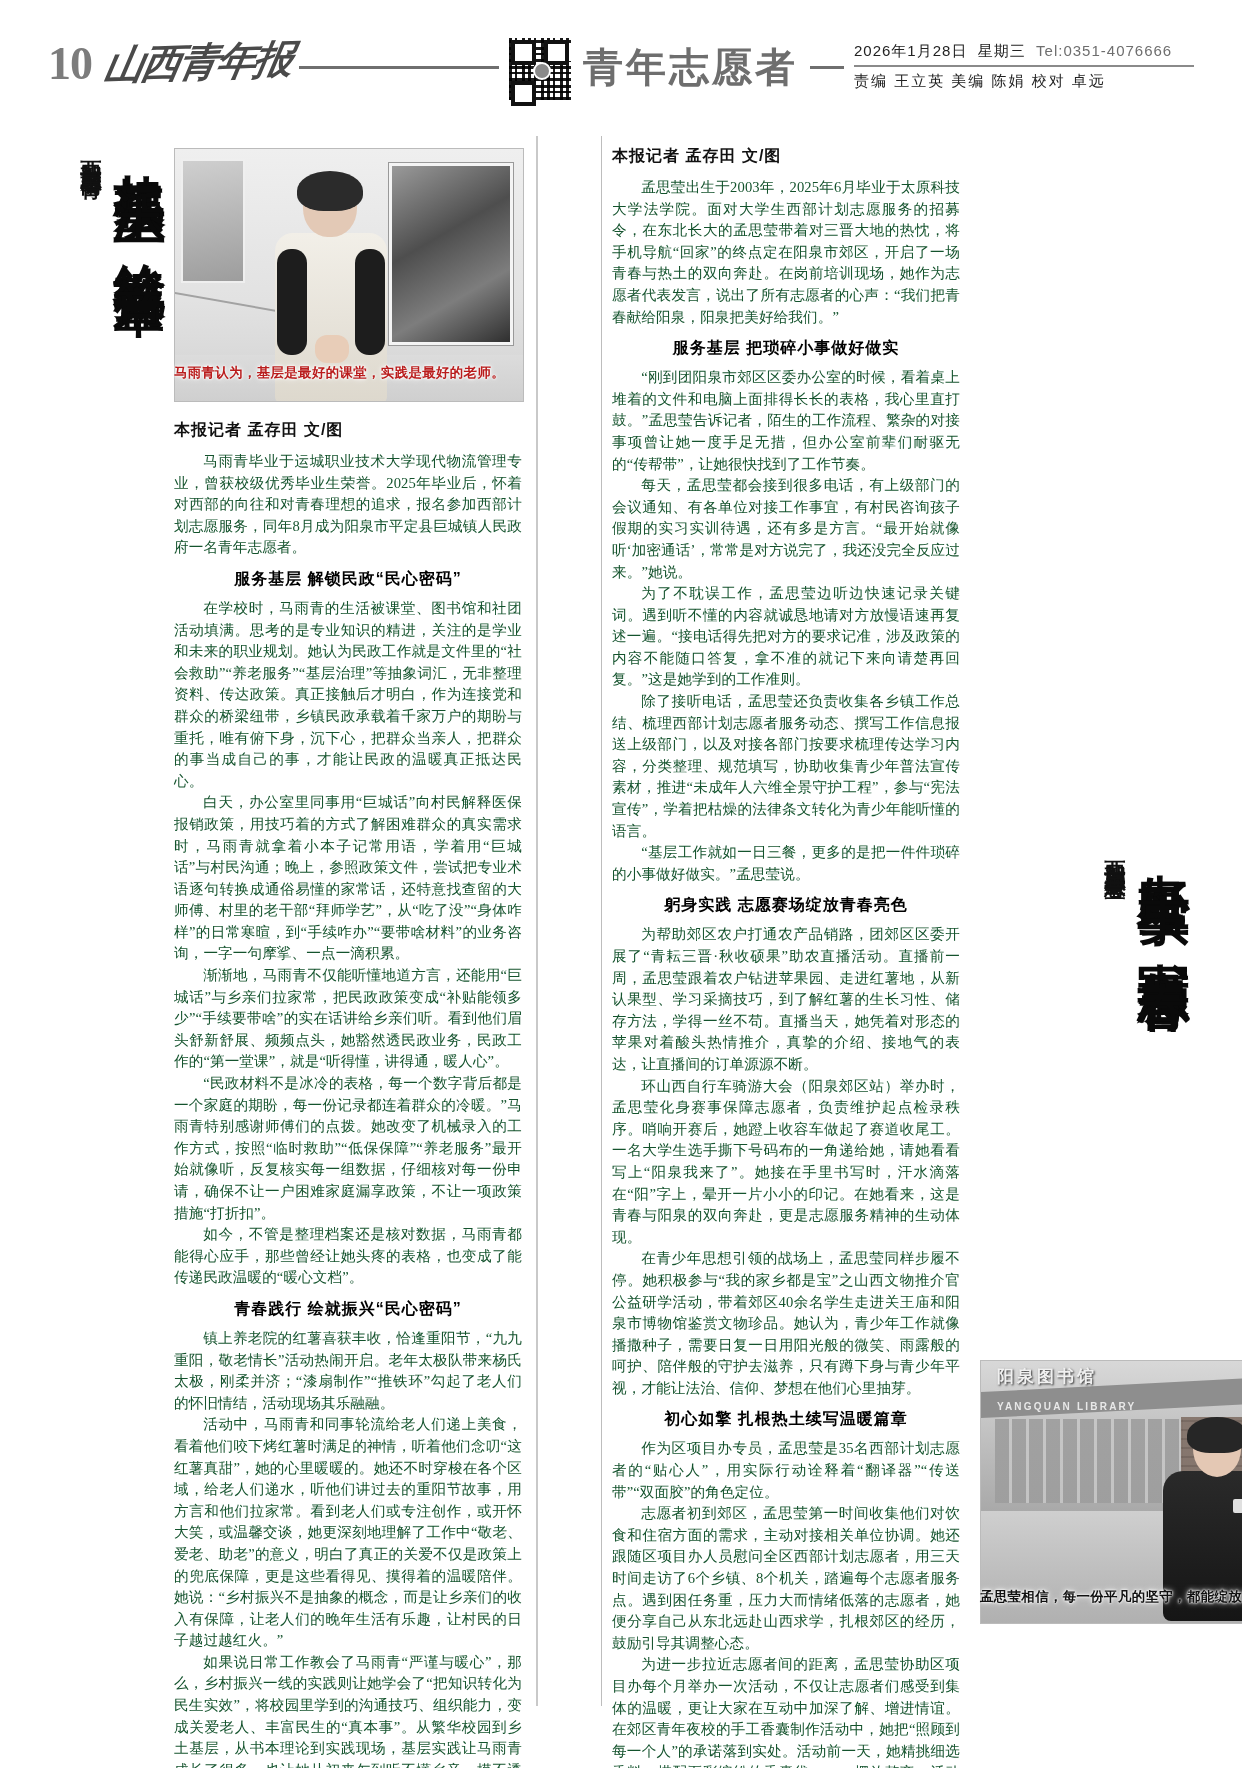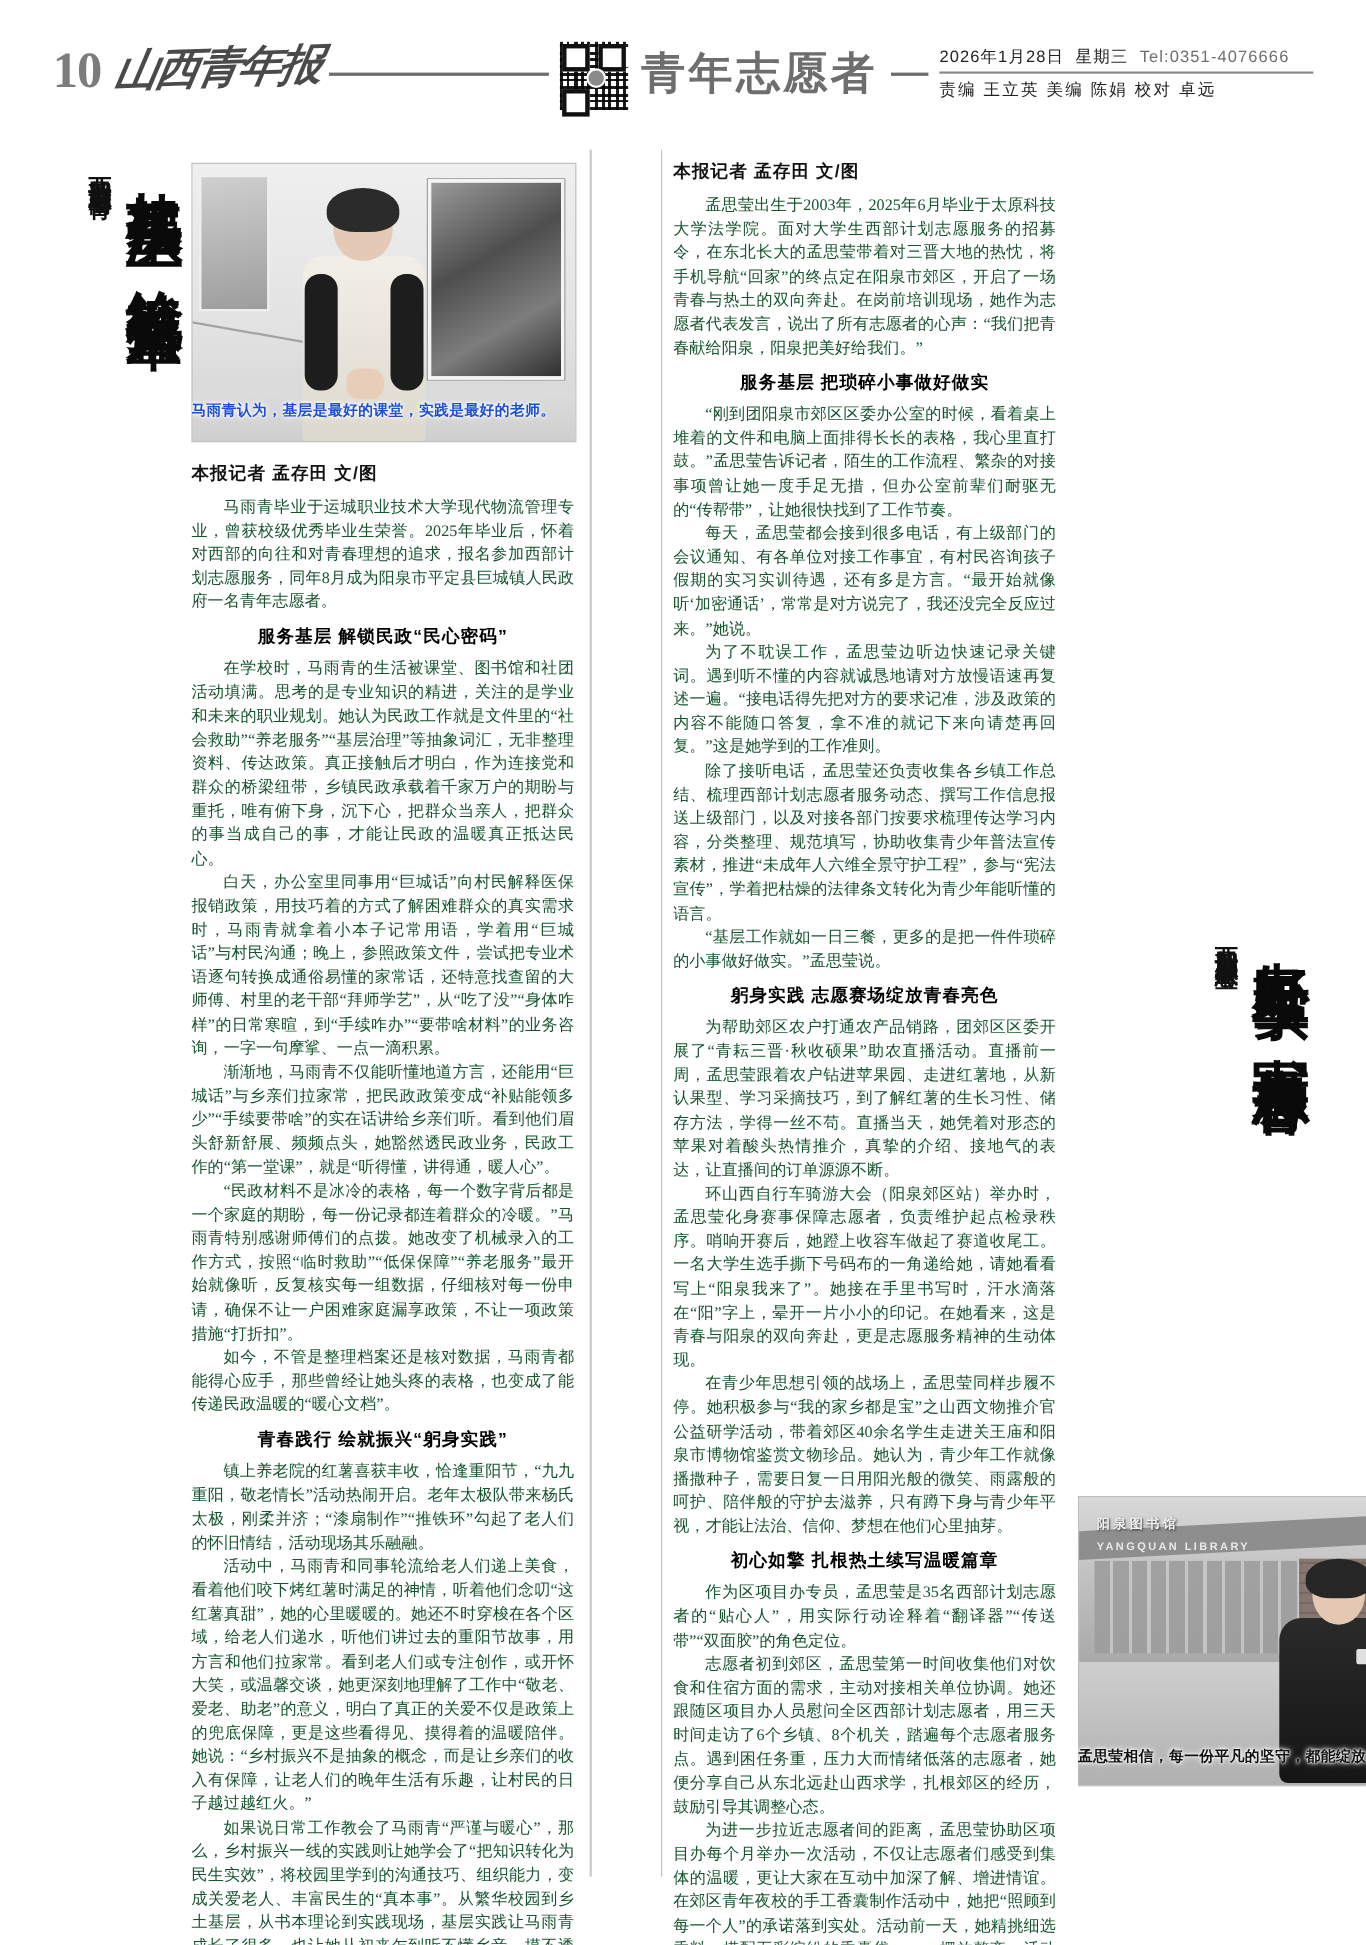--- a/index.html
+++ b/index.html
@@ -108,21 +108,21 @@
     background:linear-gradient(180deg,#f2efe8,#ddd8cd);border-radius:18px 18px 6px 6px;}
   .pl-armL{position:absolute;left:6px;top:74px;width:30px;height:106px;background:#1d1d1d;border-radius:14px;}
   .pl-armR{position:absolute;right:6px;top:74px;width:30px;height:106px;background:#1d1d1d;border-radius:14px;}
   .pl-hands{position:absolute;left:44px;top:160px;width:34px;height:28px;background:#e8cdb8;border-radius:12px;}
   .pl-rail{position:absolute;left:0;bottom:34px;width:190px;height:56px;
     border-top:2px solid #8d8d8d;border-right:2px solid #8d8d8d;transform:skewY(10deg);opacity:.75;}
   .pl-floor{position:absolute;left:0;right:0;bottom:0;height:46px;background:linear-gradient(180deg,#dcdcdc,#cfcfcf);}
   .cap-left{
     position:absolute;left:126px;top:232px;width:330px;
     font-family:"Liberation Sans","DejaVu Sans",sans-serif;font-weight:700;
-    font-size:13.4px;color:#1d4ed8;letter-spacing:0.4px;
+    font-size:13.4px;color:#b91c1c;letter-spacing:0.4px;
     text-shadow:0 0 3px #fff,0 0 6px #fff,0 0 2px #fff;
     white-space:nowrap;
   }
   .body-left{position:absolute;left:126px;top:288px;width:348px;}
 
   
   .mid-rule{position:absolute;left:536px;top:136px;width:2px;height:1570px;background:#c9c9c9;}
   .mid-rule2{position:absolute;left:601px;top:136px;width:1px;height:1570px;background:#bdbdbd;}
 
   
@@ -137,22 +137,22 @@
     position:absolute;left:0;top:0;width:348px;height:262px;overflow:hidden;
     background:linear-gradient(180deg,#e4e4e4,#b5b5b5);border:1px solid #bbb;
   }
   .pr-bld{position:absolute;left:0;top:0;right:0;height:150px;
     background:linear-gradient(180deg,#d8d8d8,#a9a9a9);}
   .pr-roof{position:absolute;left:-10px;top:22px;right:-10px;height:26px;background:#8e8e8e;transform:skewY(-3deg);}
   .pr-glass{position:absolute;left:14px;top:58px;width:188px;height:84px;
     background:repeating-linear-gradient(90deg,#9d9d9d 0 14px,#c6c6c6 14px 17px);opacity:.9;}
   .pr-brick{position:absolute;left:200px;top:56px;right:8px;height:120px;
     background:repeating-linear-gradient(0deg,#7c6a60 0 7px,#6b5a51 7px 9px);opacity:.85;}
-  .pr-sign{position:absolute;left:16px;top:16px;font-family:"DejaVu Serif",serif;font-weight:700;
-    font-size:12px;color:#f0f0f0;letter-spacing:3px;text-shadow:1px 1px 2px #333;}
+  .pr-sign{position:absolute;left:16px;top:4px;font-family:"DejaVu Serif",serif;font-weight:700;
+    font-size:17px;color:#f0f0f0;letter-spacing:3px;text-shadow:1px 1px 2px #333;}
   .pr-sign2{position:absolute;left:16px;top:40px;font-family:"Liberation Sans",sans-serif;font-weight:700;
     font-size:10px;color:#e8e8e8;letter-spacing:2.2px;}
   .pr-ground{position:absolute;left:0;right:0;bottom:0;height:112px;background:linear-gradient(180deg,#cfcfcf,#b0b0b0);}
   .pr-person{position:absolute;right:62px;bottom:6px;width:104px;height:196px;}
   .pr-head{position:absolute;left:30px;top:0;width:48px;height:56px;border-radius:50%;background:#e4c8b4;}
   .pr-hair{position:absolute;left:24px;top:-4px;width:60px;height:36px;border-radius:50% 50% 38% 38%;background:#262626;}
   .pr-coat{position:absolute;left:0;top:50px;width:104px;height:150px;border-radius:20px 20px 8px 8px;background:linear-gradient(180deg,#2a2a2a,#151515);}
   .pr-logo{position:absolute;right:16px;top:78px;width:18px;height:14px;background:#e0e0e0;border-radius:2px;}
   .cap-right{
     position:absolute;left:0;top:228px;width:348px;
@@ -217,21 +217,21 @@
       <div class="byline">本报记者 孟存田 文/图</div>
       <p class="para">马雨青毕业于运城职业技术大学现代物流管理专业，曾获校级优秀毕业生荣誉。2025年毕业后，怀着对西部的向往和对青春理想的追求，报名参加西部计划志愿服务，同年8月成为阳泉市平定县巨城镇人民政府一名青年志愿者。</p>
 
       <div class="sub">服务基层 解锁民政“民心密码”</div>
       <p class="para">在学校时，马雨青的生活被课堂、图书馆和社团活动填满。思考的是专业知识的精进，关注的是学业和未来的职业规划。她认为民政工作就是文件里的“社会救助”“养老服务”“基层治理”等抽象词汇，无非整理资料、传达政策。真正接触后才明白，作为连接党和群众的桥梁纽带，乡镇民政承载着千家万户的期盼与重托，唯有俯下身，沉下心，把群众当亲人，把群众的事当成自己的事，才能让民政的温暖真正抵达民心。</p>
       <p class="para">白天，办公室里同事用“巨城话”向村民解释医保报销政策，用技巧着的方式了解困难群众的真实需求时，马雨青就拿着小本子记常用语，学着用“巨城话”与村民沟通；晚上，参照政策文件，尝试把专业术语逐句转换成通俗易懂的家常话，还特意找查留的大师傅、村里的老干部“拜师学艺”，从“吃了没”“身体咋样”的日常寒暄，到“手续咋办”“要带啥材料”的业务咨询，一字一句摩挲、一点一滴积累。</p>
       <p class="para">渐渐地，马雨青不仅能听懂地道方言，还能用“巨城话”与乡亲们拉家常，把民政政策变成“补贴能领多少”“手续要带啥”的实在话讲给乡亲们听。看到他们眉头舒新舒展、频频点头，她豁然透民政业务，民政工作的“第一堂课”，就是“听得懂，讲得通，暖人心”。</p>
       <p class="para">“民政材料不是冰冷的表格，每一个数字背后都是一个家庭的期盼，每一份记录都连着群众的冷暖。”马雨青特别感谢师傅们的点拨。她改变了机械录入的工作方式，按照“临时救助”“低保保障”“养老服务”最开始就像听，反复核实每一组数据，仔细核对每一份申请，确保不让一户困难家庭漏享政策，不让一项政策措施“打折扣”。</p>
       <p class="para">如今，不管是整理档案还是核对数据，马雨青都能得心应手，那些曾经让她头疼的表格，也变成了能传递民政温暖的“暖心文档”。</p>
 
-      <div class="sub">青春践行 绘就振兴“躬身实践”</div>
+      <div class="sub">青春践行 绘就振兴“民心密码”</div>
       <p class="para">镇上养老院的红薯喜获丰收，恰逢重阳节，“九九重阳，敬老情长”活动热闹开启。老年太极队带来杨氏太极，刚柔并济；“漆扇制作”“推铁环”勾起了老人们的怀旧情结，活动现场其乐融融。</p>
       <p class="para">活动中，马雨青和同事轮流给老人们递上美食，看着他们咬下烤红薯时满足的神情，听着他们念叨“这红薯真甜”，她的心里暖暖的。她还不时穿梭在各个区域，给老人们递水，听他们讲过去的重阳节故事，用方言和他们拉家常。看到老人们或专注创作，或开怀大笑，或温馨交谈，她更深刻地理解了工作中“敬老、爱老、助老”的意义，明白了真正的关爱不仅是政策上的兜底保障，更是这些看得见、摸得着的温暖陪伴。她说：“乡村振兴不是抽象的概念，而是让乡亲们的收入有保障，让老人们的晚年生活有乐趣，让村民的日子越过越红火。”</p>
       <p class="para">如果说日常工作教会了马雨青“严谨与暖心”，那么，乡村振兴一线的实践则让她学会了“把知识转化为民生实效”，将校园里学到的沟通技巧、组织能力，变成关爱老人、丰富民生的“真本事”。从繁华校园到乡土基层，从书本理论到实践现场，基层实践让马雨青成长了很多，也让她从初来乍到听不懂乡音、摸不透业务的“门外汉”，到如今能用地道方言与乡亲们拉家常、熟练处理各项民政业务的“贴心人”。她表示，基层是最好的课堂，实践是最好的老师，未来将继续扎根基层，用脚步丈量土地，用汗水浇灌希望，用智慧激活乡村，用担当书写乡村振兴答卷。</p>
     </div>
   </div>
 
   <div class="mid-rule"></div>
   <div class="mid-rule2"></div>
 
   <div class="art-right">

